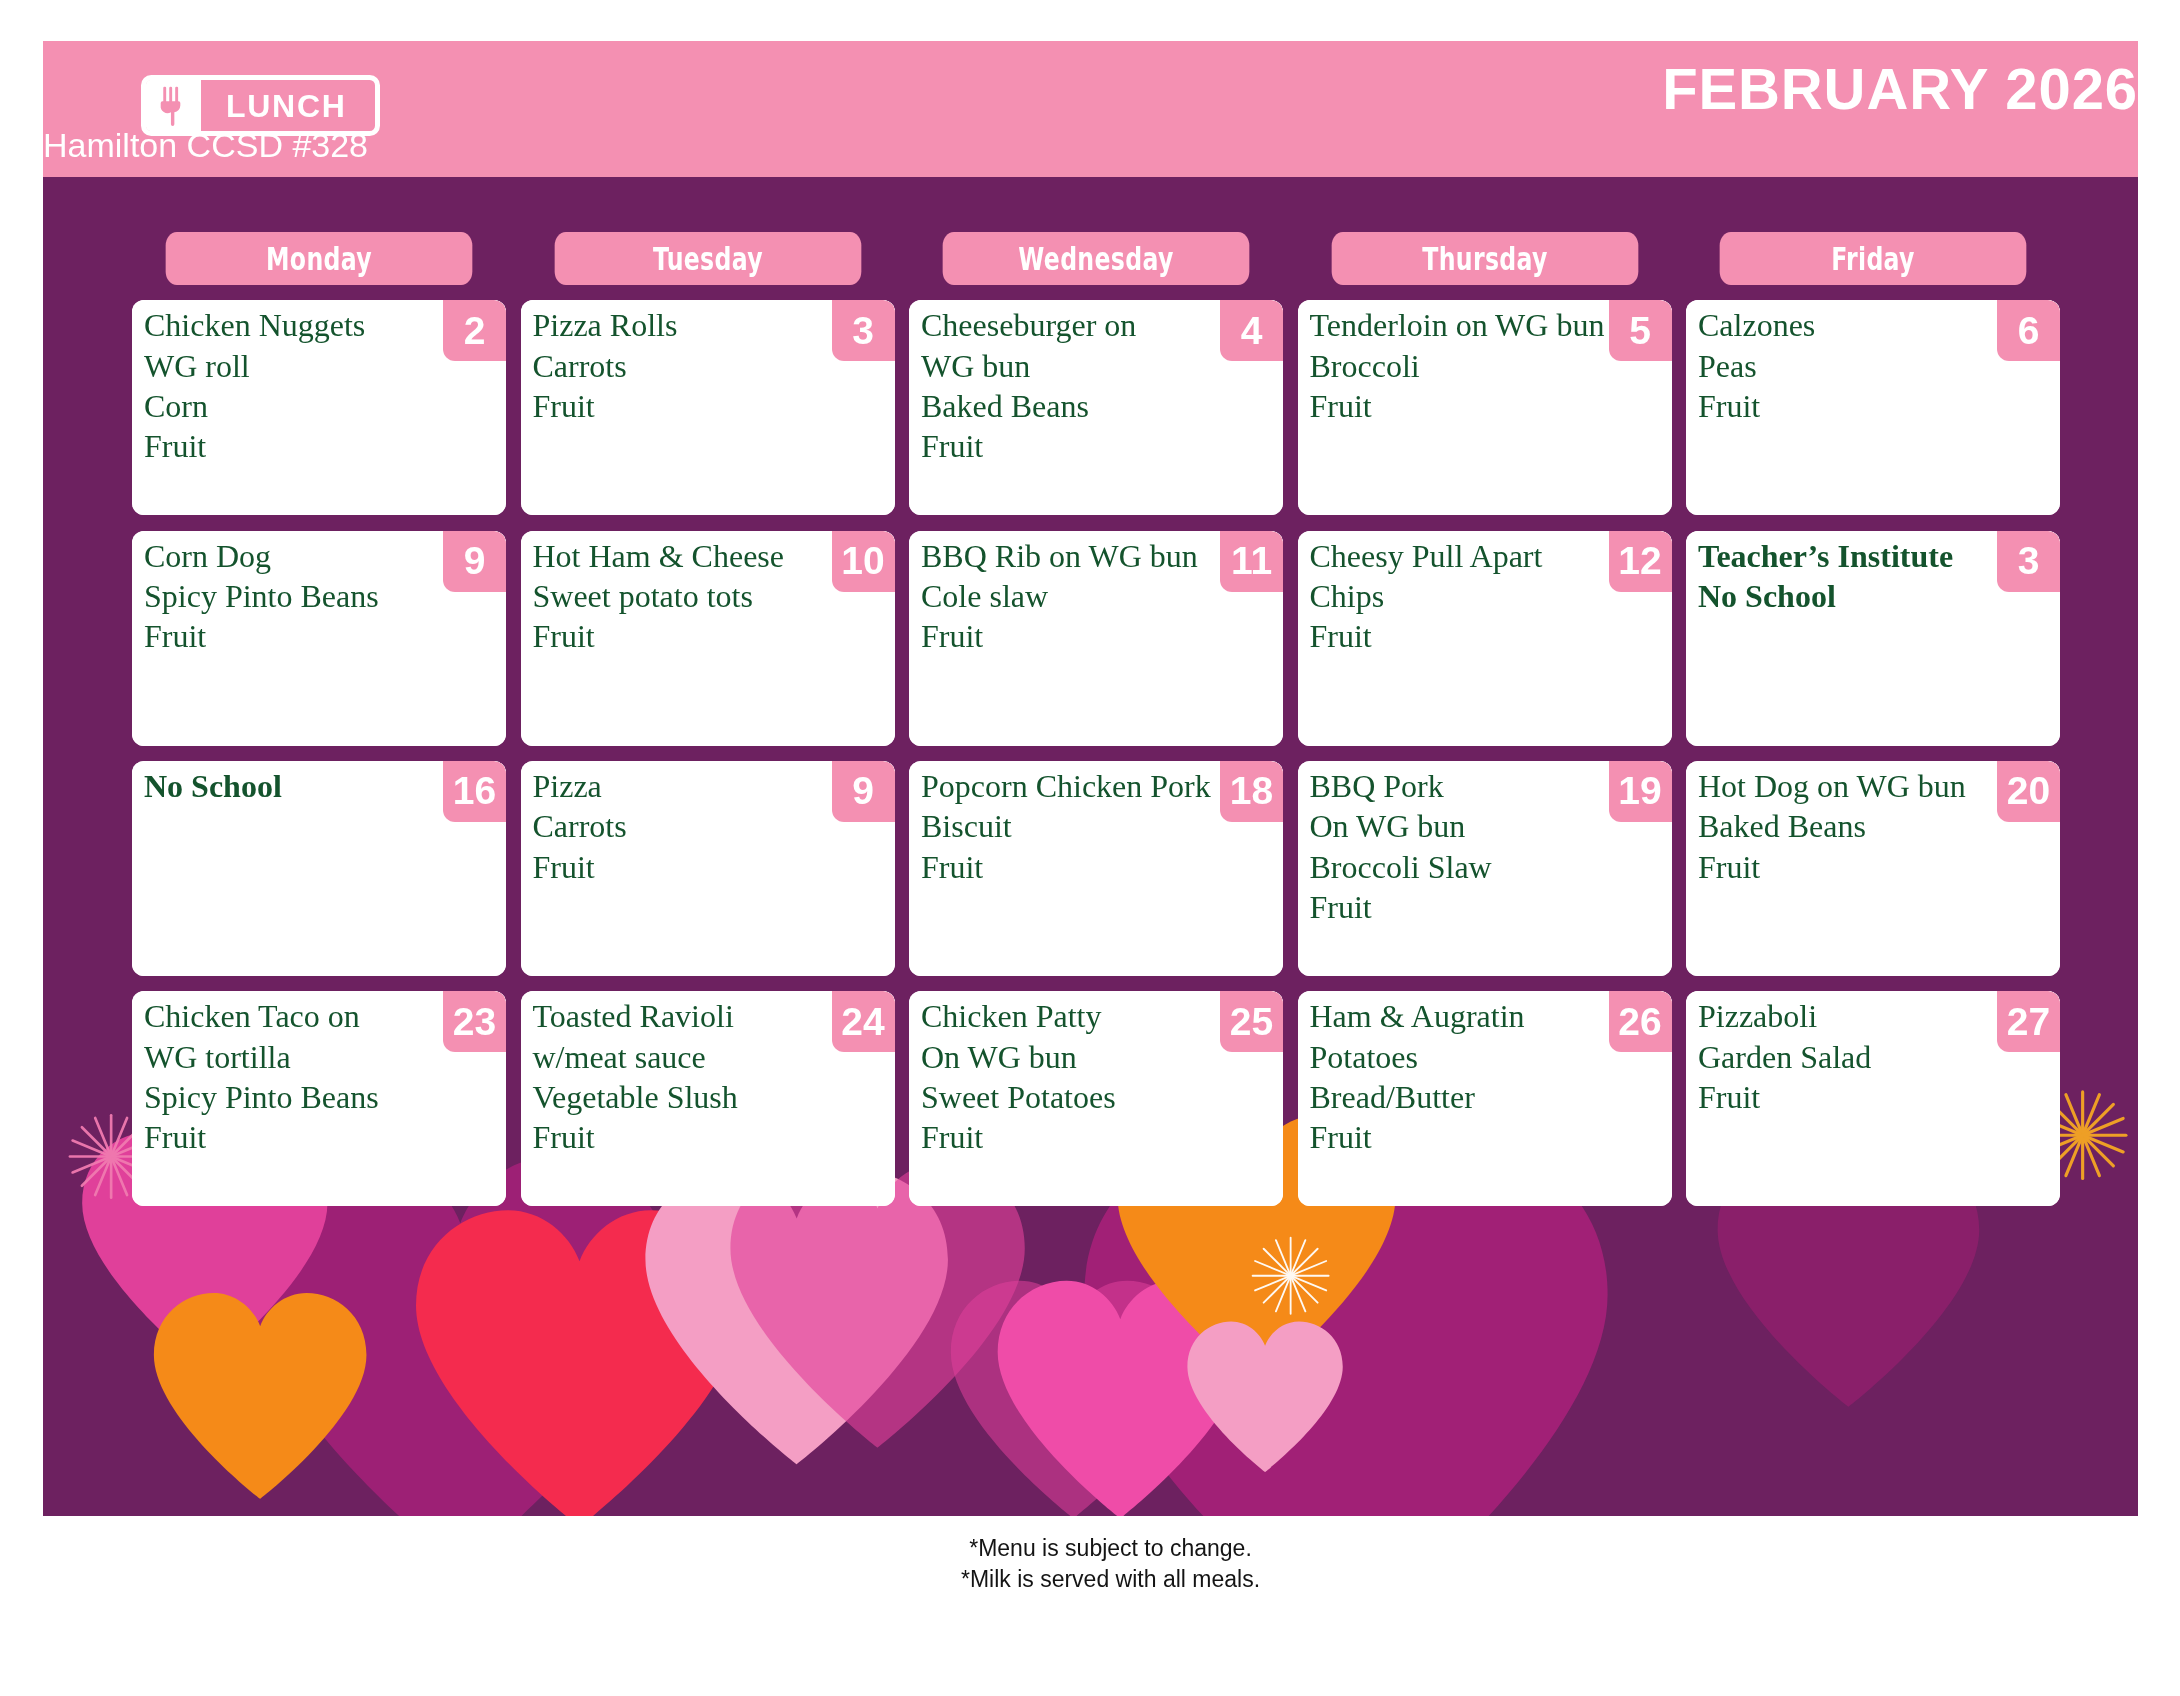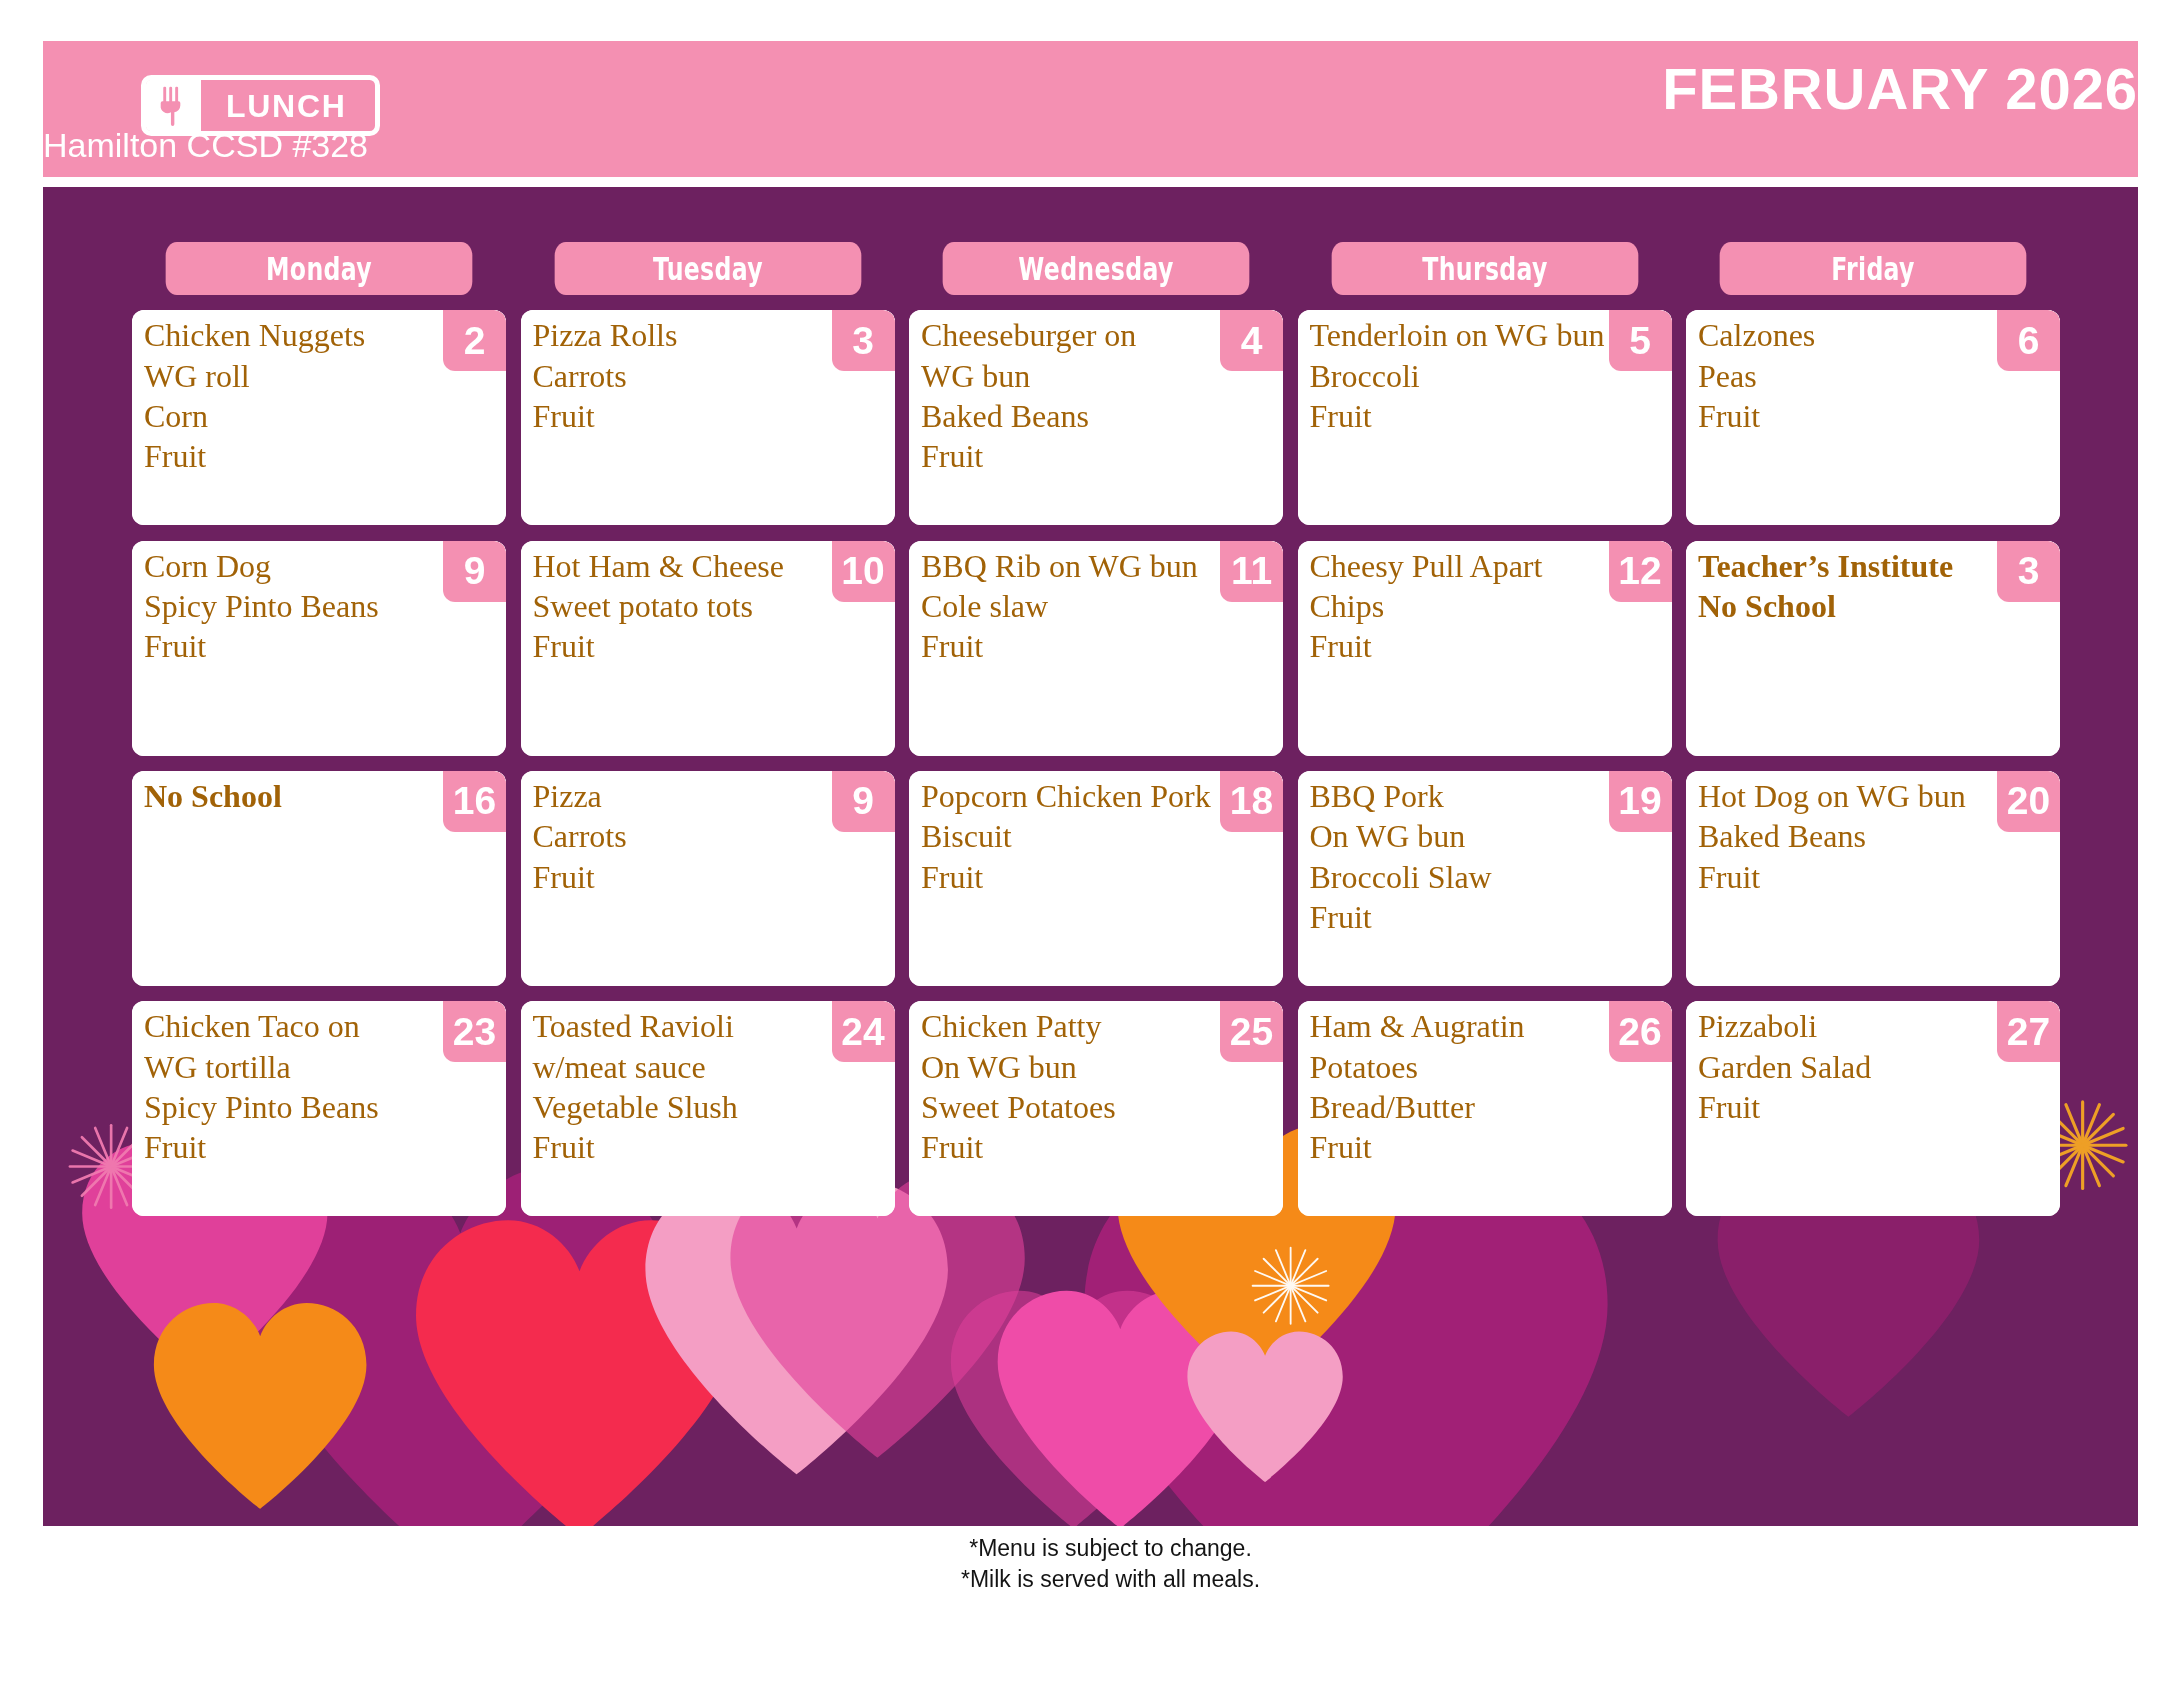--- a/index.html
+++ b/index.html
@@ -41,21 +41,21 @@
     line-height:1;
   }
   #subtitle{
     position:absolute;left:0;top:87px;width:2095px;text-align:left;
     color:#ffffff;font-size:34px;font-weight:normal;line-height:1;
   }
 
   
   #panel{
     position:absolute;left:43px;top:177px;width:2095px;height:1339px;
-    background:#6d2160;overflow:hidden;margin-top:10px;
+    background:#6d2160;overflow:hidden;
   }
 
   
   #decor{position:absolute;left:0;top:0;width:2095px;height:1339px;pointer-events:none;}
 
   
   #grid{
     position:absolute;left:89px;top:55px;width:1928px;
     display:grid;grid-template-columns:repeat(5,1fr);
     grid-column-gap:14.5px;grid-row-gap:15.3px;
@@ -78,21 +78,21 @@
   .badge{
     position:absolute;right:0;top:0;width:63px;height:61px;
     background:#f490b2;border-radius:0 12px 0 12px;
     color:#ffffff;font-size:39px;font-weight:bold;
     display:flex;align-items:center;justify-content:center;
     z-index:1;
   }
   .items{
     position:absolute;left:12px;top:5.1px;right:3.4px;
     font-family:"Liberation Serif","DejaVu Serif",serif;
-    font-size:32px;line-height:1.26;color:#a16207;
+    font-size:32px;line-height:1.26;color:#14532d;
     z-index:2;
   }
   .items.bold{font-weight:bold;}
   .items div{white-space:nowrap;}
 
   
   #footer{
     position:absolute;left:0;top:1533px;width:2181px;text-align:center;
     color:#141414;font-size:23px;line-height:1.35;margin-left:20px;
   }

